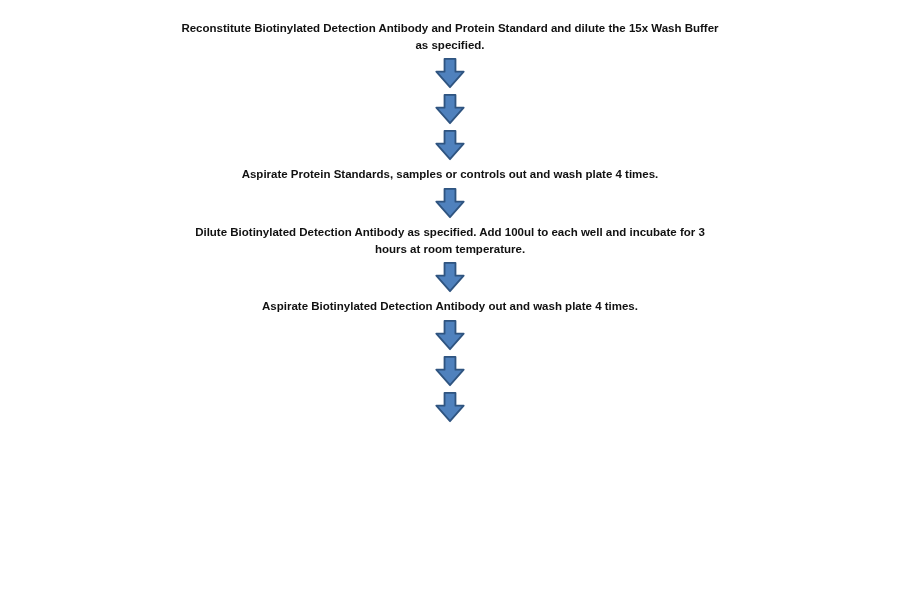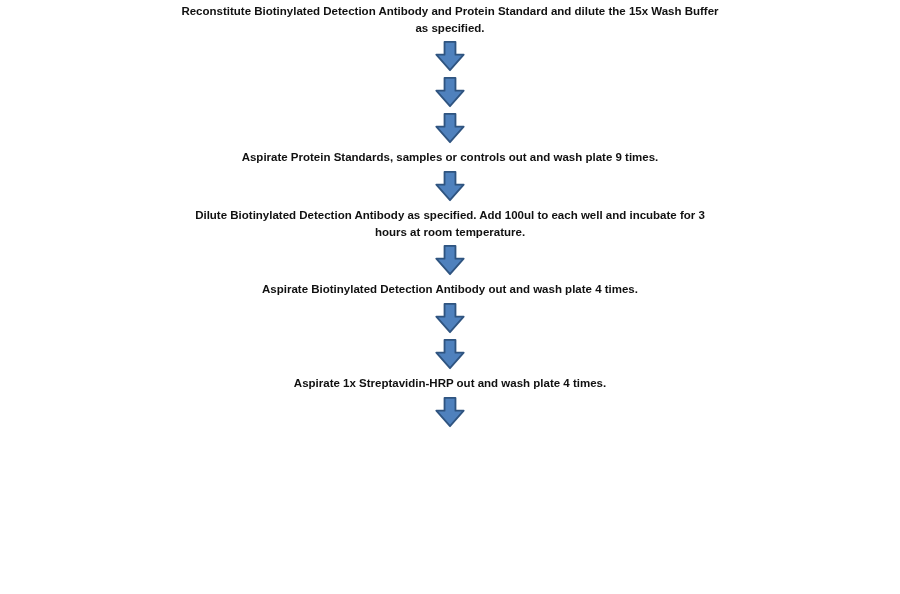--- a/index.html
+++ b/index.html
@@ -9,21 +9,21 @@
   }
   .canvas {
     width: 900px;
     height: 594px;
     background: #ffffff;
     overflow: hidden;
     display: flex;
     flex-direction: column;
     align-items: center;
     gap: 5px;
-    padding-top: 3px;
+    padding-top: 20px;
     box-sizing: border-box;
     font-family: "Liberation Sans", "DejaVu Sans", sans-serif;
   }
   .step {
     width: 100%;
     text-align: center;
     font-size: 11.5px;
     font-weight: bold;
     color: #111111;
     line-height: 1.45;
@@ -65,21 +65,21 @@
       </svg>
   </div>
 
 
   <div class="arrow">
     <svg viewBox="0 0 36 34" xmlns="http://www.w3.org/2000/svg">
         <path d="M12 1 H24 V15 H33 L18 32 L3 15 H12 Z" stroke-width="2" stroke-linejoin="round" fill="#4f81bd" stroke="#2f5480"></path>
       </svg>
   </div>
 
-  <div class="step">Aspirate Protein Standards, samples or controls out and wash plate 9 times.</div>
+  <div class="step">Aspirate Protein Standards, samples or controls out and wash plate 4 times.</div>
 
   <div class="arrow">
     <svg viewBox="0 0 36 34" xmlns="http://www.w3.org/2000/svg">
         <path d="M12 1 H24 V15 H33 L18 32 L3 15 H12 Z" stroke-width="2" stroke-linejoin="round" fill="#4f81bd" stroke="#2f5480"></path>
       </svg>
   </div>
 
   <div class="step">Dilute Biotinylated Detection Antibody as specified. Add 100ul to each well and incubate for 3
 hours at room temperature.</div>
 
@@ -97,21 +97,20 @@
       </svg>
   </div>
 
 
   <div class="arrow">
     <svg viewBox="0 0 36 34" xmlns="http://www.w3.org/2000/svg">
         <path d="M12 1 H24 V15 H33 L18 32 L3 15 H12 Z" stroke-width="2" stroke-linejoin="round" fill="#4f81bd" stroke="#2f5480"></path>
       </svg>
   </div>
 
-  <div class="step">Aspirate 1x Streptavidin-HRP out and wash plate 4 times.</div>
 
   <div class="arrow">
     <svg viewBox="0 0 36 34" xmlns="http://www.w3.org/2000/svg">
         <path d="M12 1 H24 V15 H33 L18 32 L3 15 H12 Z" stroke-width="2" stroke-linejoin="round" fill="#4f81bd" stroke="#2f5480"></path>
       </svg>
   </div>
 
 
 </div>
 

